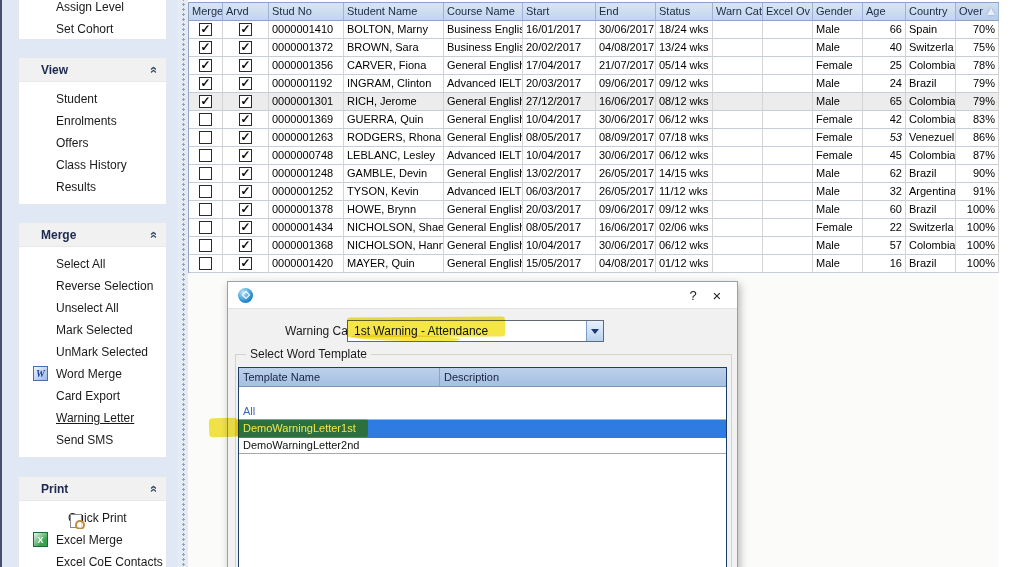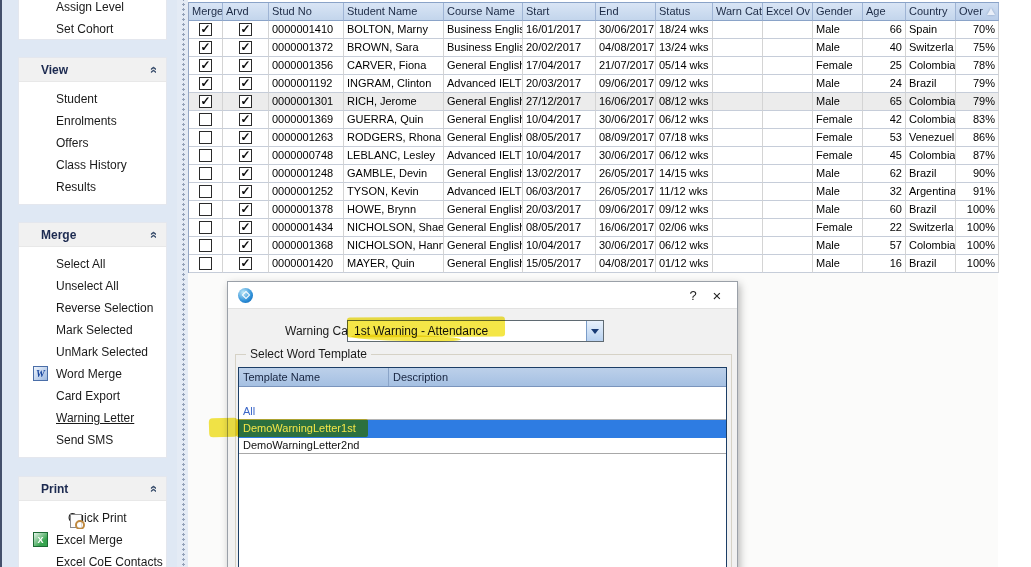--- a/index.html
+++ b/index.html
@@ -77,21 +77,21 @@
     border-top:5px solid #183a74; }
   .grp-border { position:absolute; left:7px; top:72px; width:497px; height:246px;
     border:1px solid #d6d2c6; }
   .grp-label { position:absolute; left:18px; top:65px; background:#f1f1f1; padding:0 4px;
     font-size:12px; color:#1a1a1a; z-index:2; }
   .tpl-list { position:absolute; left:10px; top:85px; width:489px; height:233px;
     border:1px solid #1c3e66; background:#fff; overflow:hidden; z-index:1; }
   .tpl-head { display:flex; height:19px; background:linear-gradient(#bcd0ea,#a5c0e2);
     border-bottom:1px solid #7a94bc; }
   .thcell { font-size:11px; line-height:18px; color:#16233e; padding-left:4px; white-space:nowrap; overflow:hidden;}
-  .thcell.c1 { width:150px; border-right:1px solid #8aa4c8; }
+  .thcell.c1 { width:201px; border-right:1px solid #8aa4c8; }
   .thcell.c2 { flex:1; }
   .trow { display:flex; height:16px; font-size:11px; line-height:15px; }
   .trow .tname { width:179px; padding-left:4px; white-space:nowrap; overflow:hidden; }
   .trow .tdesc { flex:1; padding-left:4px; white-space:nowrap; overflow:hidden; }
   .trow.blank { height:17px; }
   .trow.all { color:#3a66c8; border-bottom:1px solid #b4b4b4; }
   .trow.sel { height:18px; background:#2e7ce2; color:#ffffff; line-height:17px; }
   .trow.plain { border-bottom:1px solid #a8a8a8; }
   
   .hl-mark { position:absolute; background:#f2e226; mix-blend-mode:multiply; opacity:.85;
@@ -147,24 +147,24 @@
   <div class="card" id="card-merge" style="top:222px; height:236px;">
     <div class="sec-head">
       <span class="sec-title">Merge</span>
       <span class="chev">»</span>
     </div>
     <div class="card-body">
         <div class="sb-item">
           <div class="sb-label">Select All</div>
         </div>
         <div class="sb-item">
+          <div class="sb-label">Reverse Selection</div>
+        </div>
+        <div class="sb-item">
           <div class="sb-label">Unselect All</div>
-        </div>
-        <div class="sb-item">
-          <div class="sb-label">Reverse Selection</div>
         </div>
         <div class="sb-item">
           <div class="sb-label">Mark Selected</div>
         </div>
         <div class="sb-item">
           <div class="sb-label">UnMark Selected</div>
         </div>
         <div class="sb-item">
           <div class="sb-icon icon-word">W</div>
           <div class="sb-label">Word Merge</div>
@@ -380,21 +380,21 @@
         </div>
         <div class="gcell" style="width: 75px;">0000001263</div>
         <div class="gcell" style="width: 100px;">RODGERS, Rhona</div>
         <div class="gcell" style="width: 79px;">General English</div>
         <div class="gcell" style="width: 73px;">08/05/2017</div>
         <div class="gcell" style="width: 60px;">08/09/2017</div>
         <div class="gcell" style="width: 57px;">07/18 wks</div>
         <div class="gcell" style="width: 50px;"></div>
         <div class="gcell" style="width: 50px;"></div>
         <div class="gcell" style="width: 50px;">Female</div>
-        <div class="gcell num" style="width: 43px;">53</div>
+        <div class="gcell num" style="width: 43px; font-style: italic;">53</div>
         <div class="gcell" style="width: 50px;">Venezuel</div>
         <div class="gcell num" style="width: 43px;">86%</div>
       </div>
       <div class="grow">
         <div class="gcell cbcell" style="width: 34px;">
           <div class="cb"></div>
         </div>
         <div class="gcell cbcell" style="width: 46px;">
           <div class="cb">✓</div>
         </div>

